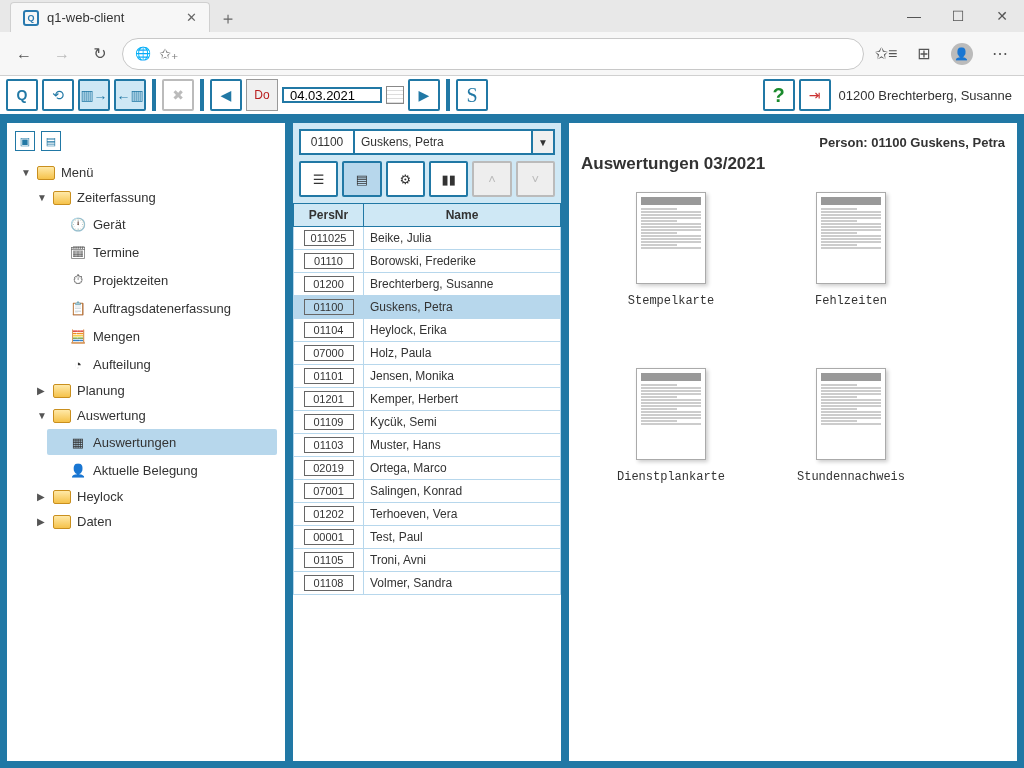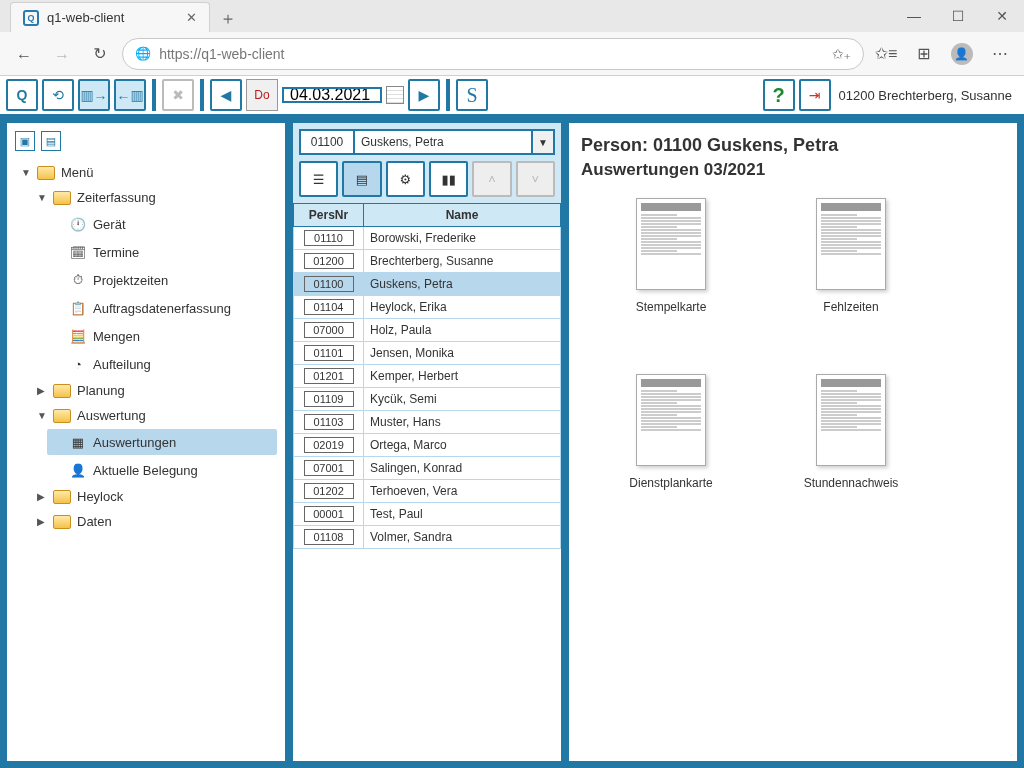--- a/index.html
+++ b/index.html
@@ -62,21 +62,21 @@
     width:32px; height:32px; border:2px solid #2178a5; border-radius:2px;
     display:flex; align-items:center; justify-content:center;
     background:#fff; cursor:pointer; font-size:14px; color:#2178a5;
   }
   .tool-btn.selected { background:#cfe8f5; }
   .tool-btn.disabled { border-color:#bbb; color:#bbb; }
   .tool-btn.big-s { font-size:20px; font-weight:300; font-family: Georgia, serif; }
   .spacer-bar { width:4px; height:32px; background:#2178a5; margin:0 2px;}
   .day-box { width:32px; height:32px; border:1px solid #999; display:flex; align-items:center; justify-content:center; background:#f0f0f0; font-size:12px; color:#b91c1c;}
   .date-input {
-    width:100px; height:16px; border:2px solid #2178a5; padding:0 6px; font-size:16px;
+    width:100px; height:16px; border:2px solid #2178a5; padding:0 6px; font-size:13px;
   }
   .cal-icon { width:18px; height:18px; border:1px solid #888; background:repeating-linear-gradient(#fff,#fff 3px,#ddd 3px,#ddd 4px); cursor:pointer;}
   .app-toolbar .grow { flex:1;}
   .user-corner { display:flex; align-items:center; gap:8px; font-size:13px; color:#333; padding-right:6px;}
   .app-body {
     flex:1; display:flex; gap:6px; padding:6px; background:#2178a5; overflow:hidden;
   }
   .panel { background:#fff; border:1px solid #2178a5; overflow:auto; }
   .panel-left { width:280px; padding:8px; }
   .panel-mid { width:270px; display:flex; flex-direction:column;}
@@ -119,24 +119,24 @@
   .mid-btn.disabled { border-color:#bbb; color:#bbb; background:#eee;}
   table.plist { width:100%; border-collapse:collapse; font-size:12px;}
   table.plist th {
     background:#cfe8f5; border:1px solid #2178a5; padding:4px; font-weight:600; text-align:center;
   }
   table.plist td { border:1px solid #b7d7ec; padding:3px 6px; }
   table.plist td.idcell { text-align:center; width:70px;}
   .id-pill { display:inline-block; border:1px solid #666; padding:1px 6px; min-width:50px; font-size:11px;}
   tr.row-sel td { background:#b7d7ec;}
   
-  .right-head { font-weight:bold; font-size:18px; margin-bottom:4px;}
+  .right-head { font-weight:bold; font-size:13px; margin-bottom:4px;text-align:right;}
   .right-sub { font-weight:bold; font-size:17px; margin-bottom:18px;}
   .thumb-grid { display:flex; flex-wrap:wrap; gap:60px 60px; padding-left:30px;}
-  .thumb { width:120px; display:flex; flex-direction:column; align-items:center; gap:10px; cursor:pointer;}
+  .thumb { width:120px; display:flex; flex-direction:column; align-items:center; gap:10px; cursor:pointer;font-family:Liberation Mono, monospace;}
   .thumb .page {
     width:70px; height:92px; border:1px solid #aaa; background:#fff; box-shadow:2px 2px 4px rgba(0,0,0,.2);
     padding:4px; display:flex; flex-direction:column; gap:1px;
   }
   .thumb .page .l { height:2px; background:#ccc;}
   .thumb .page .ls { height:2px; background:#ccc; width:60%;}
   .thumb .page .blk { height:8px; background:#999; margin-bottom:2px;}
   .thumb .cap { font-size:12px; text-align:center;}
 </style>
 </head>
@@ -157,21 +157,20 @@
       <div>☐</div>
       <div>✕</div>
     </div>
   </div>
   <div class="addr-row">
     <div class="icon-btn">←</div>
     <div class="icon-btn" style="color:#bbb;">→</div>
     <div class="icon-btn">↻</div>
     <div class="addr-bar">
       <span class="globe">🌐</span>
-      <input value="https://q1-web-client" style="">
       <span class="star-plus">✩₊</span>
     </div>
     <div class="icon-btn">✩≡</div>
     <div class="icon-btn">⊞</div>
     <div class="icon-btn">
         <span class="avatar">👤</span>
       </div>
     <div class="icon-btn">⋯</div>
   </div>
 </div>
@@ -367,20 +366,24 @@
       </div>
       <table class="plist">
         <thead>
           <tr>
             <th>PersNr</th>
             <th>Name</th>
           </tr>
         </thead>
         <tbody id="person-rows">
             <tr>
+              <td class="idcell"><span class="id-pill">011025</span></td>
+                  <td>Beike, Julia</td>
+            </tr>
+            <tr>
               <td class="idcell"><span class="id-pill">01110</span></td>
                   <td>Borowski, Frederike</td>
             </tr>
             <tr>
               <td class="idcell"><span class="id-pill">01200</span></td>
                   <td>Brechterberg, Susanne</td>
             </tr>
             <tr class="row-sel">
               <td class="idcell"><span class="id-pill">01100</span></td>
                   <td>Guskens, Petra</td>
@@ -417,20 +420,24 @@
               <td class="idcell"><span class="id-pill">07001</span></td>
                   <td>Salingen, Konrad</td>
             </tr>
             <tr>
               <td class="idcell"><span class="id-pill">01202</span></td>
                   <td>Terhoeven, Vera</td>
             </tr>
             <tr>
               <td class="idcell"><span class="id-pill">00001</span></td>
                   <td>Test, Paul</td>
+            </tr>
+            <tr>
+              <td class="idcell"><span class="id-pill">01105</span></td>
+                  <td>Troni, Avni</td>
             </tr>
             <tr>
               <td class="idcell"><span class="id-pill">01108</span></td>
                   <td>Volmer, Sandra</td>
             </tr>
           </tbody>
       </table>
     </div>
 
     <div class="panel panel-right">

